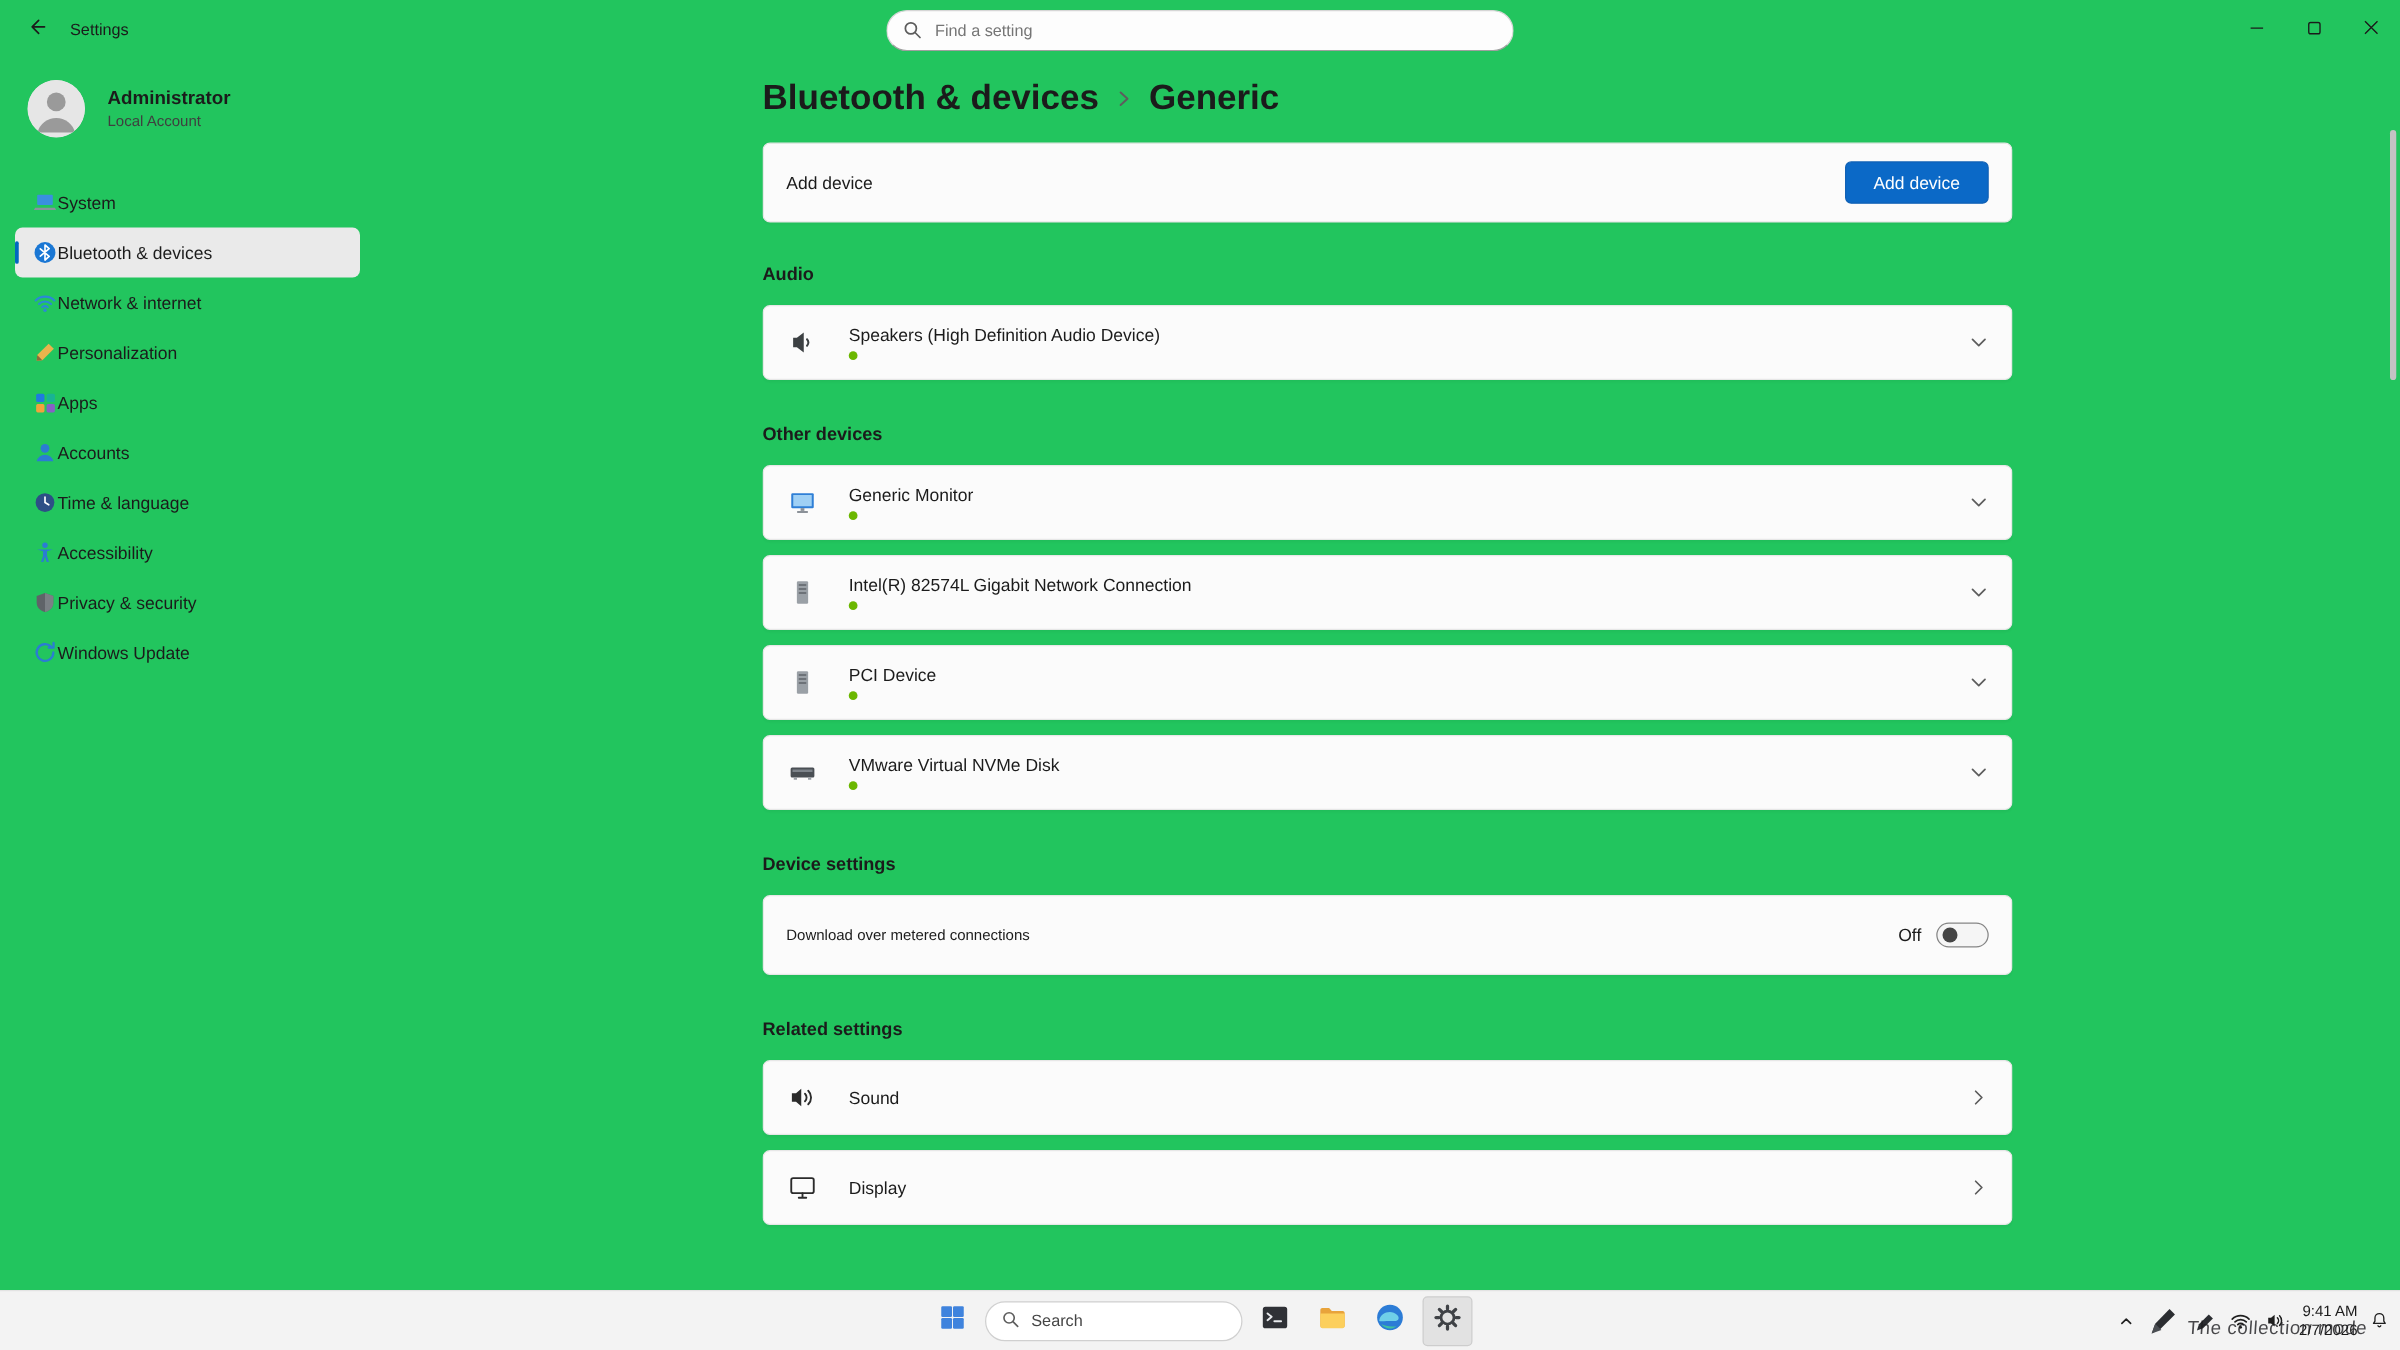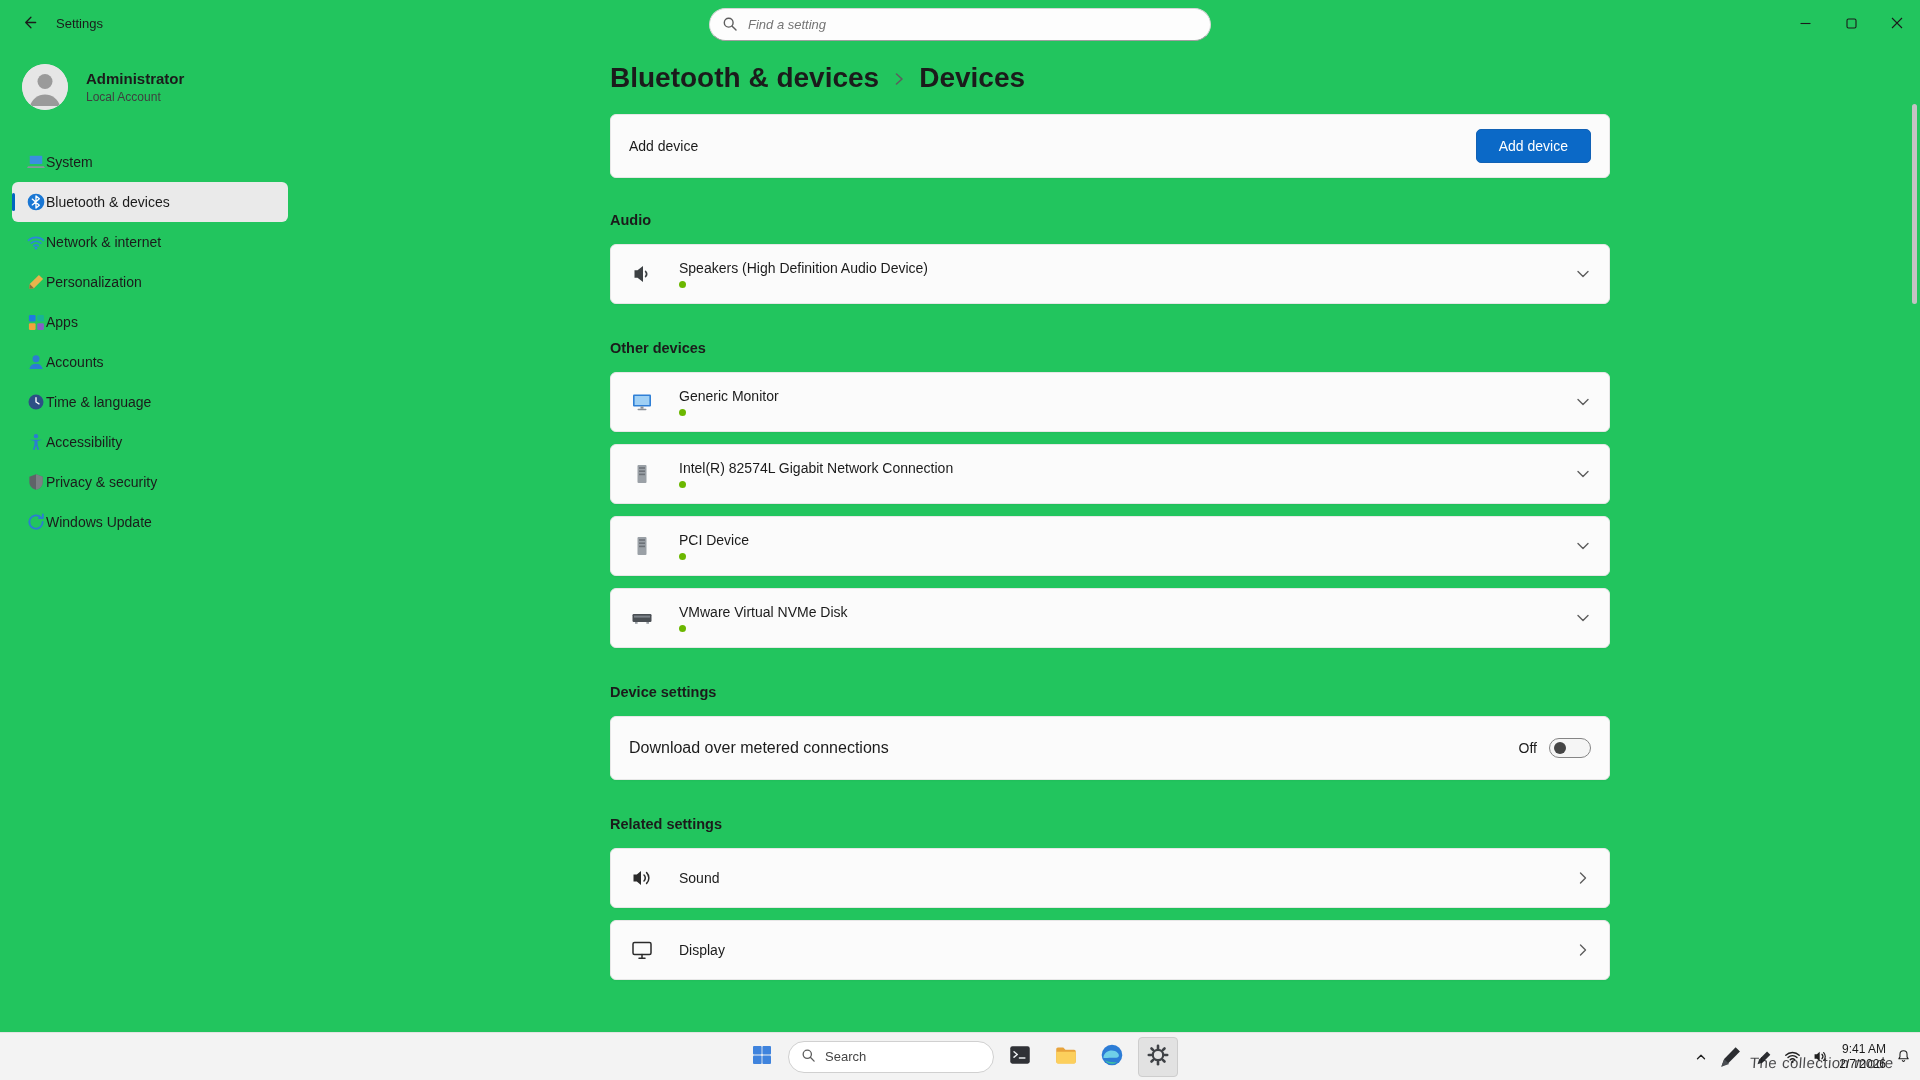--- a/index.html
+++ b/index.html
@@ -5,21 +5,21 @@
   * { margin:0; padding:0; box-sizing:border-box; }
   body { width:1920px; height:1080px; overflow:hidden; background:#f3f3f3;
          font-family:"Liberation Sans","DejaVu Sans",sans-serif; color:#1b1b1b; }
   .screen { position:relative; width:1920px; height:1080px; overflow:hidden; background:#22c55e; }
 
   
   .titlebar { position:absolute; top:0; left:0; width:100%; height:48px; }
   .back-btn { position:absolute; left:12px; top:8px; width:34px; height:32px; display:flex; align-items:center; justify-content:center; border-radius:4px; cursor:pointer; }
   .app-title { position:absolute; left:56px; top:16px; font-size:13px; }
   .title-search { position:absolute; left:709px; top:8px; width:502px; height:33px; }
-  .title-search input { width:100%; height:100%; border:1px solid #d6d6d6; border-bottom-color:#9f9f9f; border-radius:17px; background:#fdfdfd; padding:0 14px 0 38px; font-size:13px; font-family:inherit; color:#1b1b1b; outline:none;font-style:italic; }
+  .title-search input { width:100%; height:100%; border:1px solid #d6d6d6; border-bottom-color:#9f9f9f; border-radius:17px; background:#fdfdfd; padding:0 14px 0 38px; font-size:13px; font-family:inherit; color:#1b1b1b; outline:none; }
   .title-search .mag { position:absolute; left:13px; top:8px; }
   .win-controls { position:absolute; right:0; top:0; height:48px; display:flex; }
   .win-btn { width:46px; height:48px; display:flex; align-items:center; justify-content:center; cursor:pointer; }
 
   
   .sidebar { position:absolute; left:0; top:48px; width:300px; bottom:48px; }
   .user { position:absolute; left:22px; top:16px; display:flex; align-items:center; gap:18px; }
   .avatar { width:46px; height:46px; border-radius:50%; background:#e3e3e3; display:flex; align-items:center; justify-content:center; overflow:hidden; }
   .user-name { font-size:15px; font-weight:bold; }
   .user-type { font-size:12px; color:#3f3f3f; margin-top:3px; }
@@ -39,21 +39,21 @@
   .section-h { margin-top:34px; font-size:14.5px; font-weight:700; height:20px; }
   .section-h.gap { margin-top:36px; }
   .row-card { height:60px; margin-top:12px; display:flex; align-items:center; padding:0 18px; cursor:pointer; }
   .dev-ic { width:26px; display:flex; justify-content:center; }
   .dev-info { margin-left:24px; display:flex; flex-direction:column; }
   .dev-name { font-size:14px; }
   .dot { width:7px; height:7px; border-radius:50%; background:#6bb700; margin-top:5px; }
   .chev { margin-left:auto; display:flex; }
   .metered-card { margin-top:12px; min-height:64px; display:flex; align-items:center; padding:11px 18px; }
   .metered-left { flex:1; }
-  .metered-title { font-size:16px; }
+  .metered-title { font-size:12px; }
   .metered-desc { font-size:12px; color:#5f5f5f; margin-top:5px; }
   .toggle-wrap { display:flex; align-items:center; gap:12px; margin-left:24px; }
   .toggle-label { font-size:14px; }
   .toggle { width:42px; height:20px; border:1px solid #858585; border-radius:10px; background:#f5f5f5; position:relative; cursor:pointer; }
   .toggle .knob { position:absolute; left:4px; top:3px; width:12px; height:12px; border-radius:50%; background:#454545; }
   .rel-label { font-size:14px; margin-left:24px; }
 
   
   .scrollbar { position:absolute; right:3px; top:96px; width:5px; height:930px; }
   .scroll-thumb { position:absolute; top:8px; width:5px; height:200px; border-radius:3px; background:#c3c3c3; cursor:pointer; }
@@ -236,21 +236,21 @@
 
   <div class="main">
 
     <div class="breadcrumb">
       <span class="crumb">Bluetooth &amp; devices</span>
       <span>
         <svg width="16" height="16" viewBox="0 0 16 16">
             <path d="M5.5 3l5.5 5-5.5 5" stroke="#5d5d5d" stroke-width="1.6" fill="none" stroke-linecap="round" stroke-linejoin="round"></path>
           </svg>
       </span>
-      <span>Devices</span>
+      <span>Generic</span>
     </div>
 
     <div class="card add-card">
       <span>Add device</span>
       <button class="btn-primary">Add device</button>
     </div>
 
     <div class="section-h">Audio</div>
 
 

